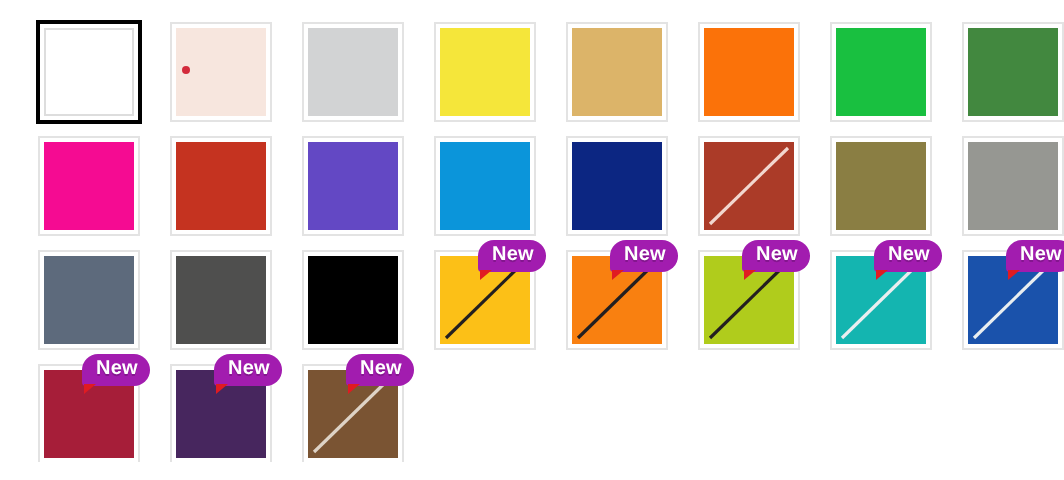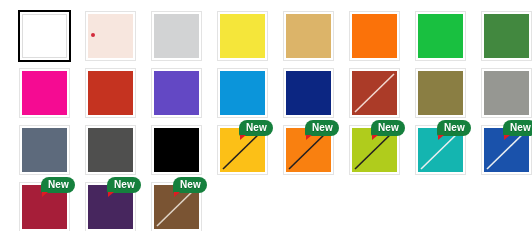--- a/index.html
+++ b/index.html
@@ -86,21 +86,21 @@
     top: 19px;
   }
 
   
   .new-badge {
     position: absolute;
     left: 30px;
     top: -1px;
     height: 16px;
     padding: 0 6px 0 7px;
-    background: #15803d;
+    background: #a21caf;
     color: #ffffff;
     font-size: 10px;
     font-weight: bold;
     line-height: 16px;
     letter-spacing: 0.1px;
     border-radius: 8px 8px 8px 2px;
     white-space: nowrap;
     z-index: 5;
     text-shadow: 0 1px 0 rgba(0,0,0,.18);
     font-family: "Liberation Sans", sans-serif;

